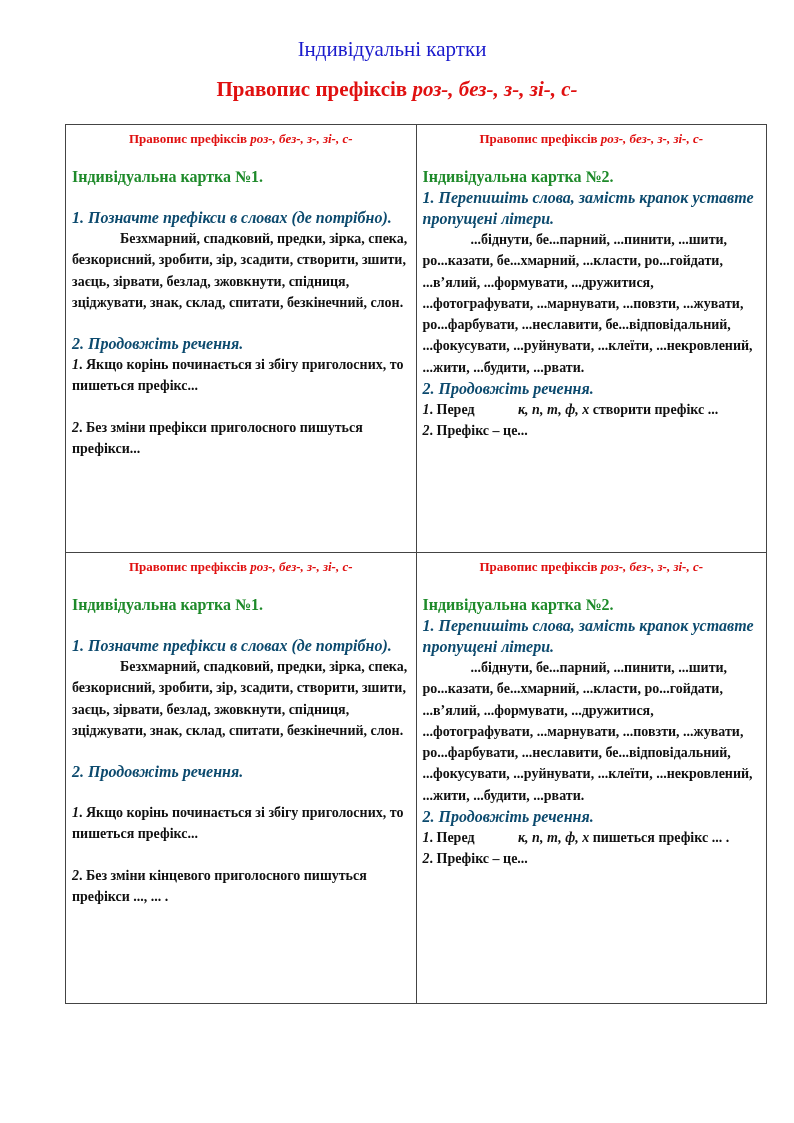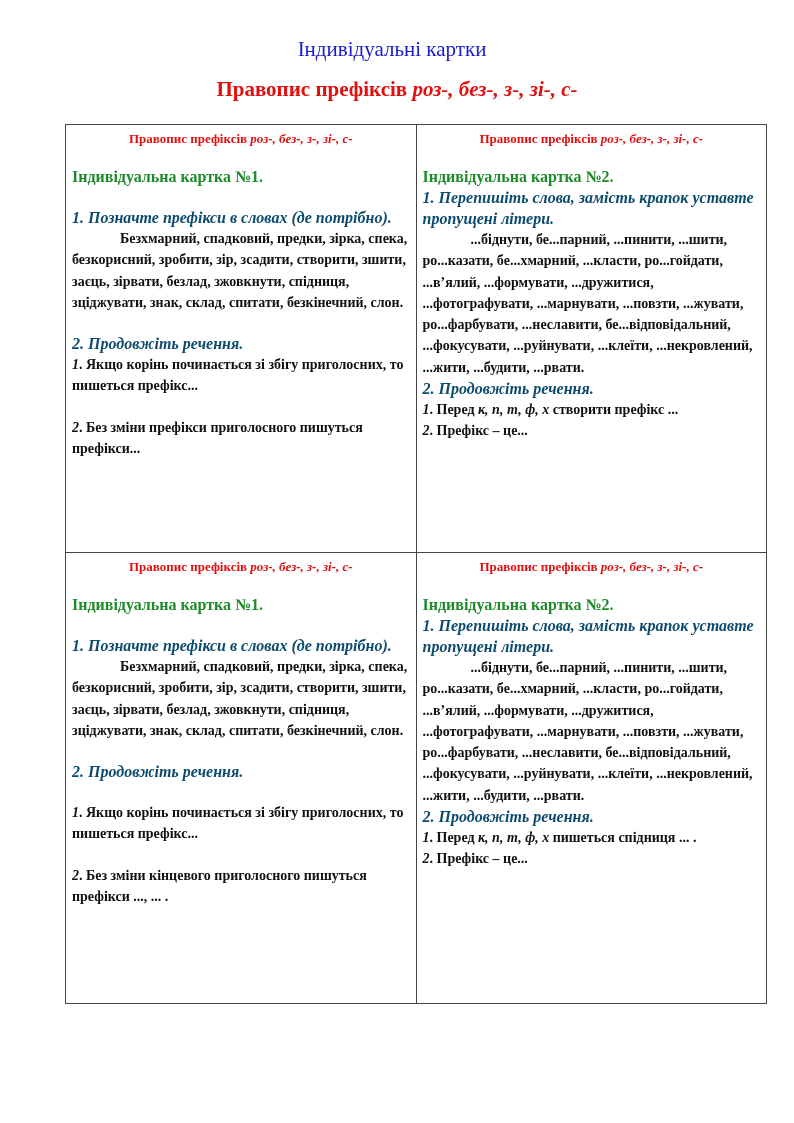--- a/index.html
+++ b/index.html
@@ -12,21 +12,21 @@
   .row1 td { height: 417px; }
   .row2 td { height: 440px; }
   .hdr { text-align: center; color: #e01010; font-weight: bold; font-size: 13px; line-height: 16px; margin-top: 2px; }
   .hdr i { font-weight: bold; }
   .card-title { text-align: left; color: #1e8a2a; font-weight: bold; font-size: 16px; line-height: 20px; }
   .task { color: #0c4a6e; font-weight: bold; font-style: italic; font-size: 16px; line-height: 21px; }
   .body { font-weight: bold; font-size: 14px; line-height: 21.3px; color: #111; }
   .indent { text-indent: 48px; }
   .gap { height: 20px; }
   .num { font-style: italic; }
-  .lt { font-style: italic; }
+  .lt { font-style: italic; margin-left: 40px; }
 </style>
 </head>
 <body>
 
 <div class="title1">Індивідуальні картки</div>
 <div class="title2"><span>Правопис префіксів </span><i>роз-, без-, з-, зі-, с-</i></div>
 
 <table class="cards">
   <tbody>
       <tr class="row1">
@@ -73,18 +73,18 @@
       <div class="body"><span class="num">2</span><span>. Без зміни кінцевого приголосного пишуться префікси ..., ... .</span></div>
     </td>
 
     <td>
       <div class="hdr"><span>Правопис префіксів </span><i>роз-, без-, з-, зі-, с-</i></div>
       <div class="gap"></div>
       <div class="card-title">Індивідуальна картка №2.</div>
       <div class="task">1. Перепишіть слова, замість крапок уставте пропущені літери.</div>
       <div class="body indent">...біднути, бе...парний, ...пинити, ...шити, ро...казати, бе...хмарний, ...класти, ро...гойдати, ...в’ялий, ...формувати, ...дружитися, ...фотографувати, ...марнувати, ...повзти, ...жувати, ро...фарбувати, ...неславити, бе...відповідальний, ...фокусувати, ...руйнувати, ...клеїти, ...некровлений, ...жити, ...будити, ...рвати.</div>
       <div class="task">2. Продовжіть речення.</div>
-      <div class="body"><span class="num">1</span><span>. Перед </span><span class="lt">к, п, т, ф, х</span><span> пишеться спідниця ... .</span></div>
+      <div class="body"><span class="num">1</span><span>. Перед </span><span class="lt">к, п, т, ф, х</span><span> пишеться префікс ... .</span></div>
       <div class="body"><span class="num">2</span><span>. Префікс – це...</span></div>
     </td>
   </tr>
 </tbody>
   </table>
 
 </body></html>

